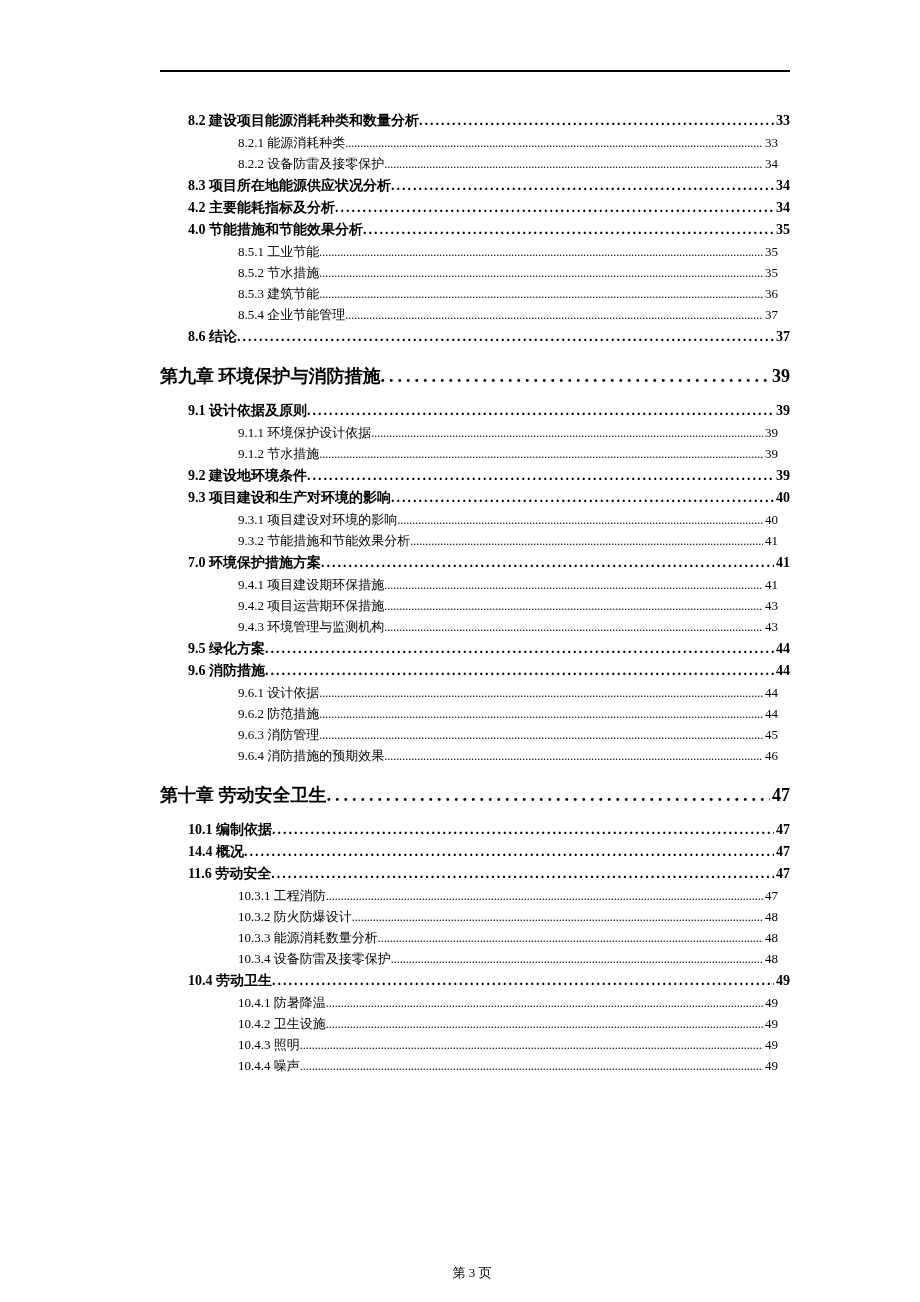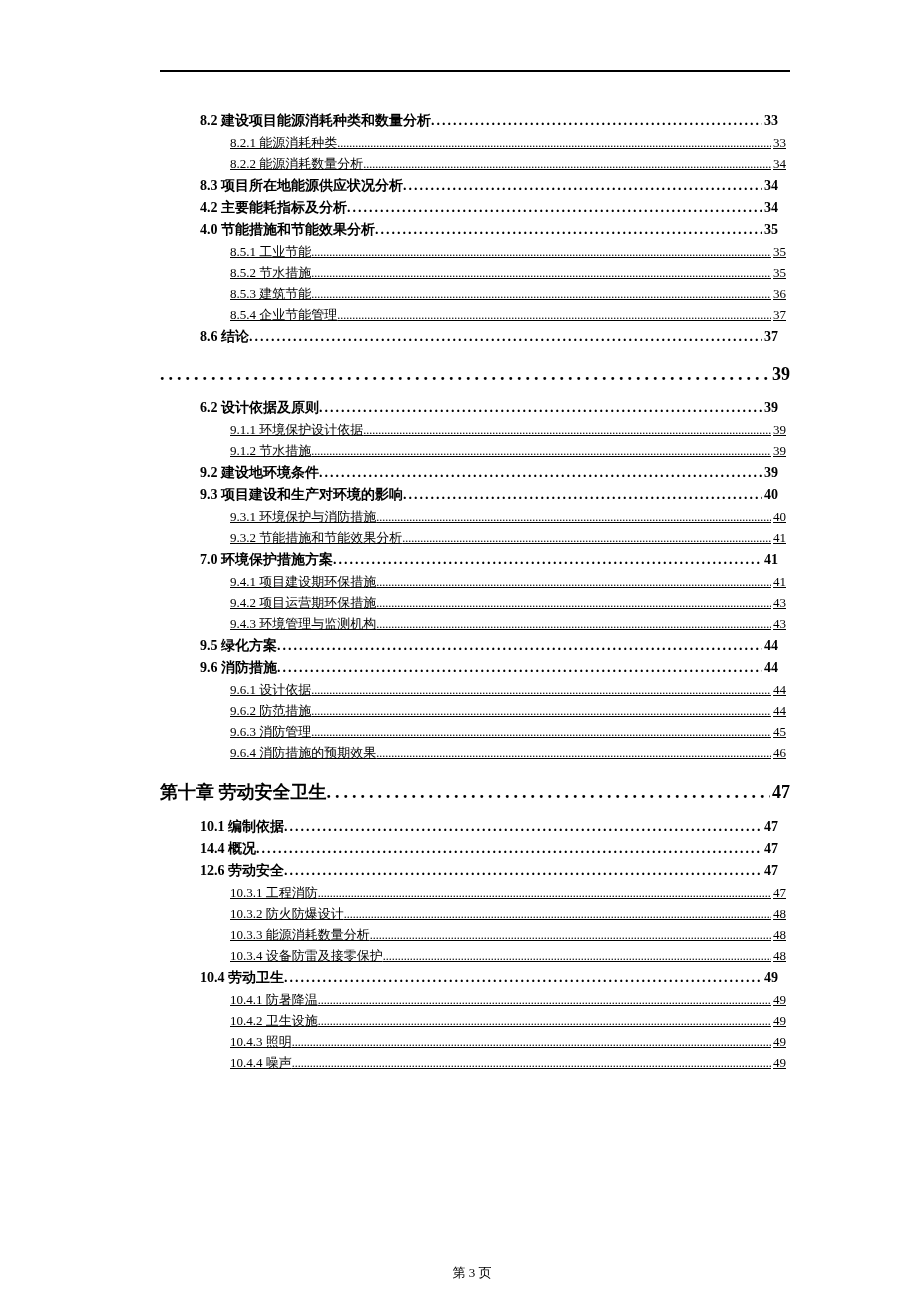--- a/index.html
+++ b/index.html
@@ -36,32 +36,31 @@
     .l1 {
       font-size: 18px;
       font-weight: bold;
       margin: 18px 0 14px 0;
     }
     .l1 .leader { letter-spacing: 4px; }
     
     .l2 {
       font-size: 14px;
       font-weight: bold;
-      margin: 4px 12px;
+      margin: 4px 0;
       padding-left: 28px;
       text-align: center;
     }
     .l2 .leader { letter-spacing: 2px; }
     
     .l3 {
       font-size: 13px;
       font-weight: normal;
-      margin: 3px 4px;
+      margin: 3px 12px;
       padding-left: 66px;
-      text-decoration: underline;
     }
     .l3 .leader { letter-spacing: 0; font-size: 12px; }
     .footer {
       position: absolute;
       left: 0; right: 0;
       bottom: 20px;
       text-align: center;
       font-size: 13px;
       margin-left: 24px;
     }
@@ -76,21 +75,21 @@
         <span class="title">8.2 建设项目能源消耗种类和数量分析</span>
         <span class="leader">............................................................................................................................................................................................................................................................................................................</span>
         <span class="page">33</span>
       </div>
       <div class="toc-entry l3">
         <span class="title">8.2.1 能源消耗种类</span>
         <span class="leader">............................................................................................................................................................................................................................................................................................................</span>
         <span class="page">33</span>
       </div>
       <div class="toc-entry l3">
-        <span class="title">8.2.2 能源消耗数量分析</span>
+        <span class="title">8.2.2 设备防雷及接零保护</span>
         <span class="leader">............................................................................................................................................................................................................................................................................................................</span>
         <span class="page">34</span>
       </div>
       <div class="toc-entry l2">
         <span class="title">8.3 项目所在地能源供应状况分析</span>
         <span class="leader">............................................................................................................................................................................................................................................................................................................</span>
         <span class="page">34</span>
       </div>
       <div class="toc-entry l2">
         <span class="title">4.2 主要能耗指标及分析</span>
@@ -121,25 +120,26 @@
         <span class="title">8.5.4 企业节能管理</span>
         <span class="leader">............................................................................................................................................................................................................................................................................................................</span>
         <span class="page">37</span>
       </div>
       <div class="toc-entry l2">
         <span class="title">8.6 结论</span>
         <span class="leader">............................................................................................................................................................................................................................................................................................................</span>
         <span class="page">37</span>
       </div>
       <div class="toc-entry l1">
-        <span class="leader">............................................................................................................................................................................................................................................................................................................</span>
-        <span class="page">39</span>
-      </div>
-      <div class="toc-entry l2">
-        <span class="title">6.2 设计依据及原则</span>
+        <span class="title">第九章  环境保护与消防措施</span>
+        <span class="leader">............................................................................................................................................................................................................................................................................................................</span>
+        <span class="page">39</span>
+      </div>
+      <div class="toc-entry l2">
+        <span class="title">9.1 设计依据及原则</span>
         <span class="leader">............................................................................................................................................................................................................................................................................................................</span>
         <span class="page">39</span>
       </div>
       <div class="toc-entry l3">
         <span class="title">9.1.1 环境保护设计依据</span>
         <span class="leader">............................................................................................................................................................................................................................................................................................................</span>
         <span class="page">39</span>
       </div>
       <div class="toc-entry l3">
         <span class="title">9.1.2 节水措施</span>
@@ -150,21 +150,21 @@
         <span class="title">9.2 建设地环境条件</span>
         <span class="leader">............................................................................................................................................................................................................................................................................................................</span>
         <span class="page">39</span>
       </div>
       <div class="toc-entry l2">
         <span class="title">9.3  项目建设和生产对环境的影响</span>
         <span class="leader">............................................................................................................................................................................................................................................................................................................</span>
         <span class="page">40</span>
       </div>
       <div class="toc-entry l3">
-        <span class="title">9.3.1  环境保护与消防措施</span>
+        <span class="title">9.3.1  项目建设对环境的影响</span>
         <span class="leader">............................................................................................................................................................................................................................................................................................................</span>
         <span class="page">40</span>
       </div>
       <div class="toc-entry l3">
         <span class="title">9.3.2  节能措施和节能效果分析</span>
         <span class="leader">............................................................................................................................................................................................................................................................................................................</span>
         <span class="page">41</span>
       </div>
       <div class="toc-entry l2">
         <span class="title">7.0  环境保护措施方案</span>
@@ -225,21 +225,21 @@
         <span class="title">10.1  编制依据</span>
         <span class="leader">............................................................................................................................................................................................................................................................................................................</span>
         <span class="page">47</span>
       </div>
       <div class="toc-entry l2">
         <span class="title">14.4 概况</span>
         <span class="leader">............................................................................................................................................................................................................................................................................................................</span>
         <span class="page">47</span>
       </div>
       <div class="toc-entry l2">
-        <span class="title">12.6  劳动安全</span>
+        <span class="title">11.6  劳动安全</span>
         <span class="leader">............................................................................................................................................................................................................................................................................................................</span>
         <span class="page">47</span>
       </div>
       <div class="toc-entry l3">
         <span class="title">10.3.1 工程消防</span>
         <span class="leader">............................................................................................................................................................................................................................................................................................................</span>
         <span class="page">47</span>
       </div>
       <div class="toc-entry l3">
         <span class="title">10.3.2 防火防爆设计</span>

